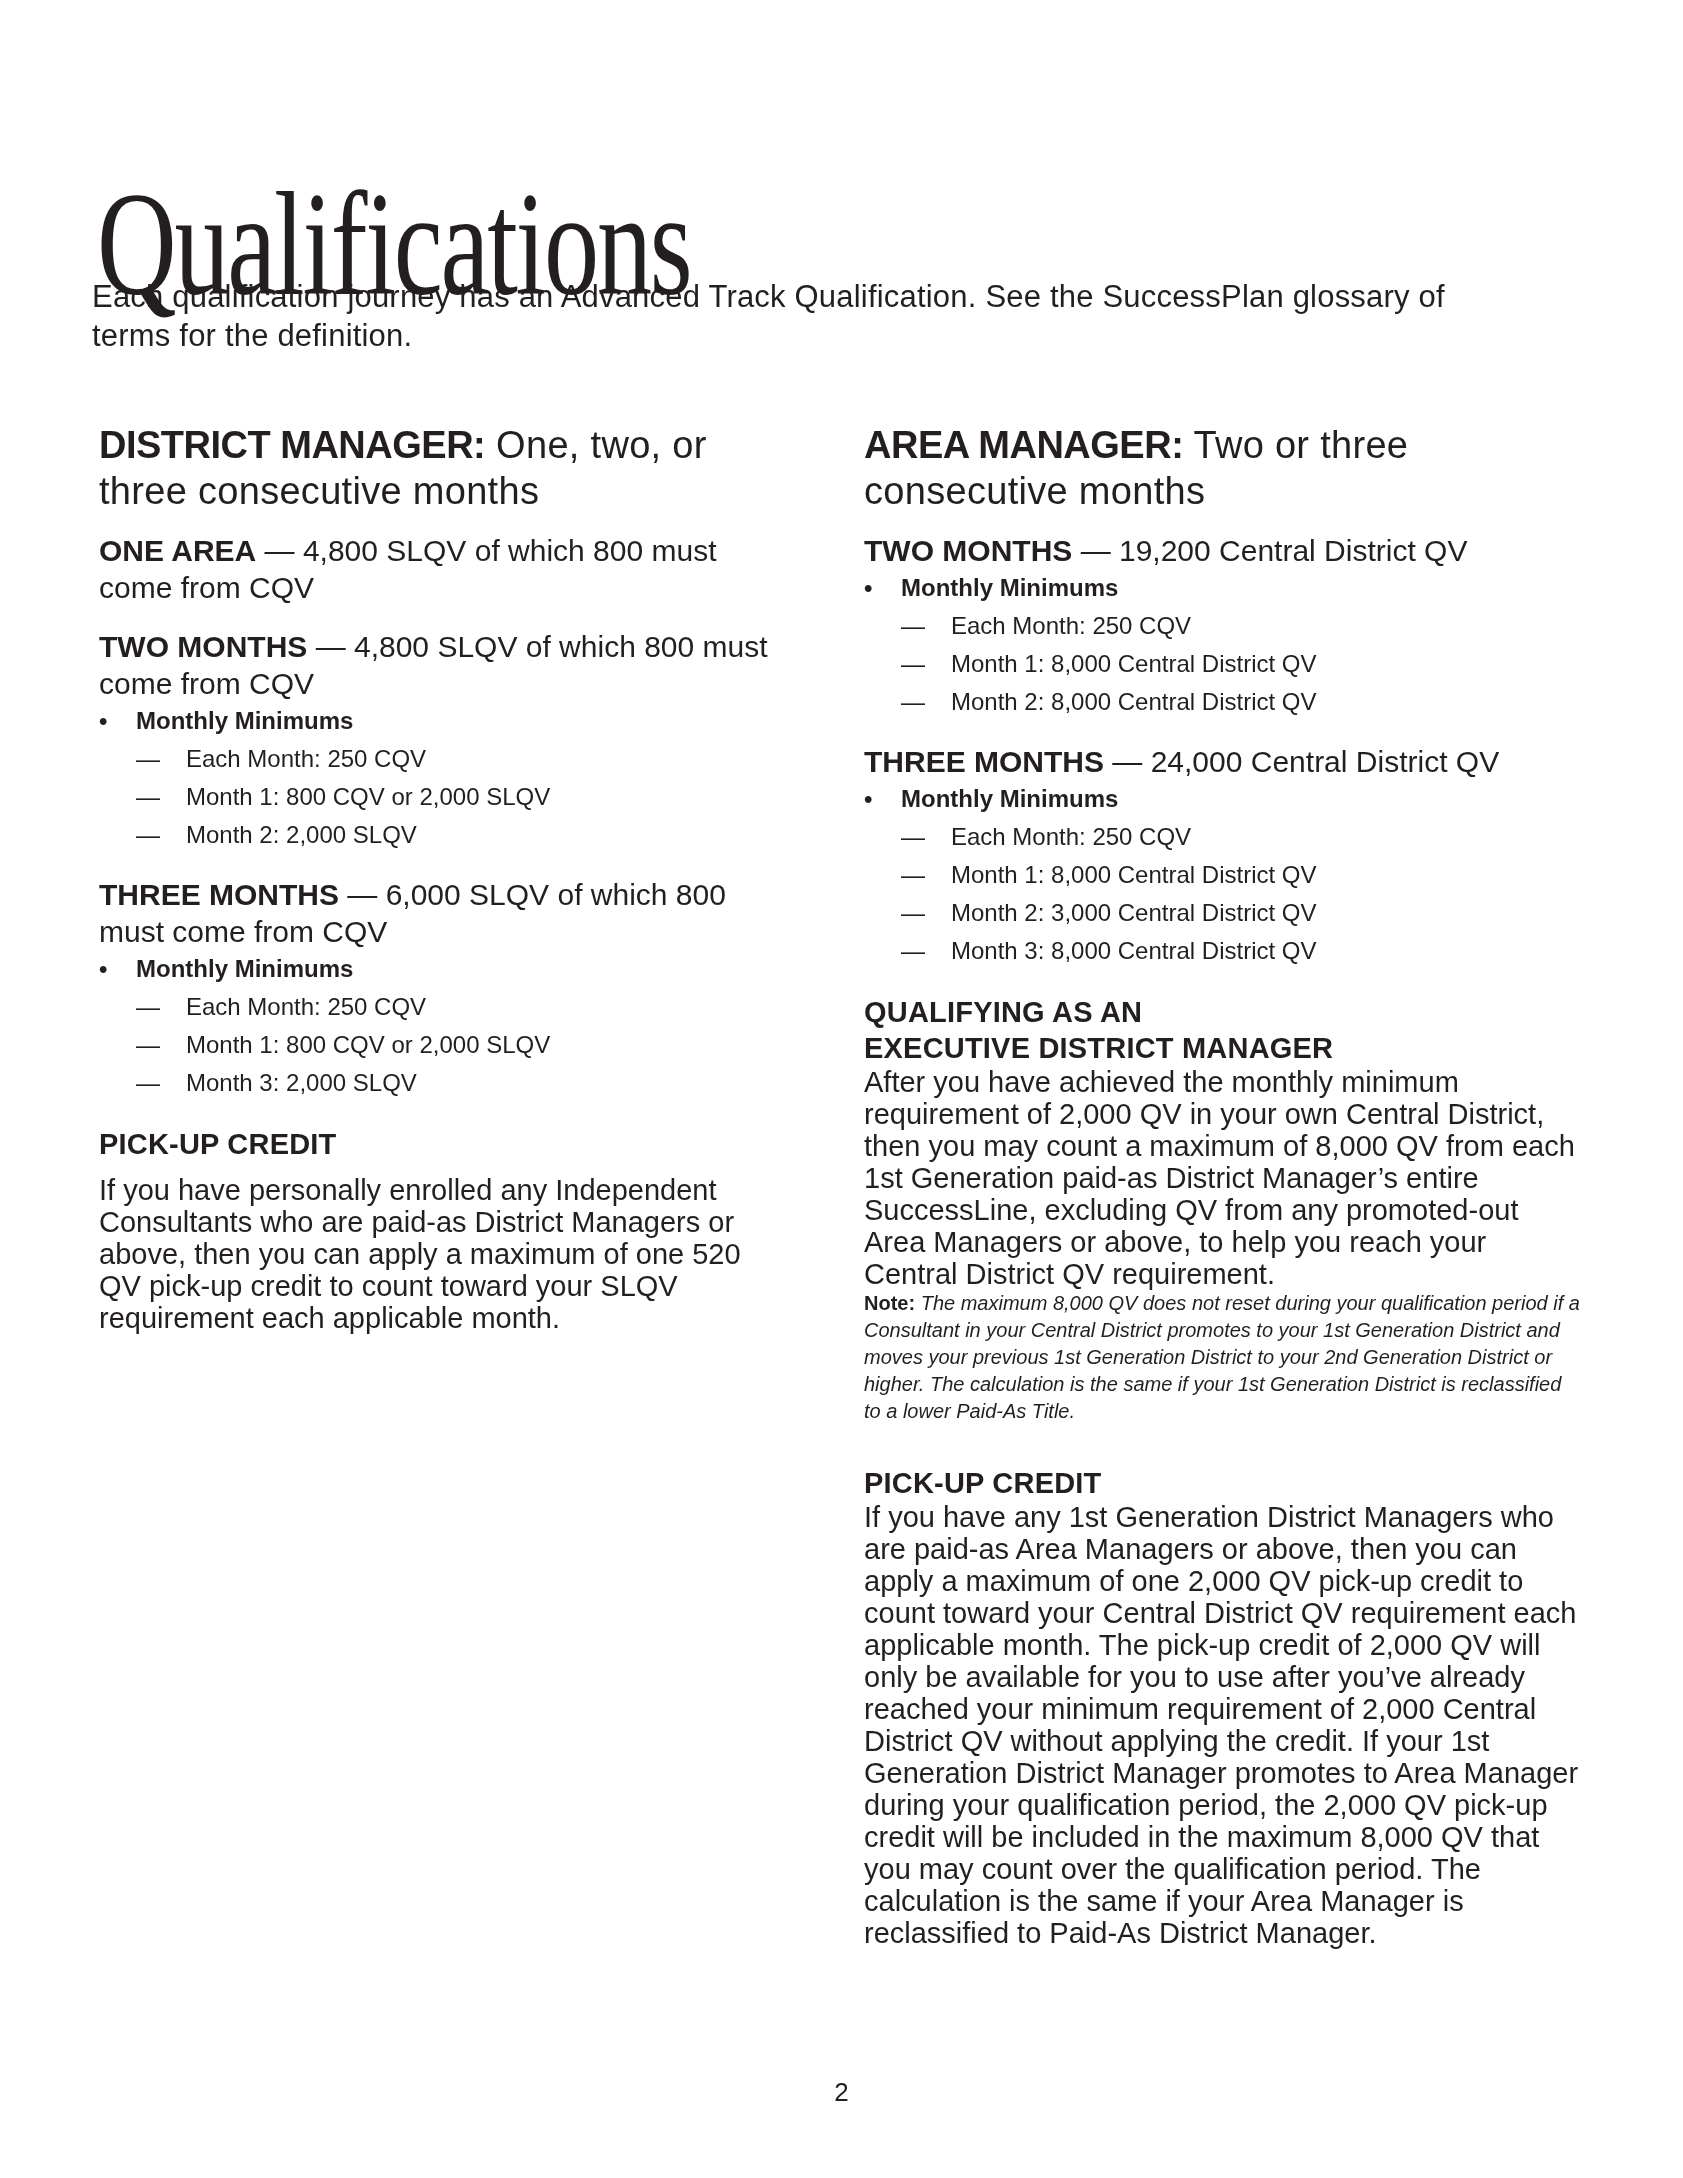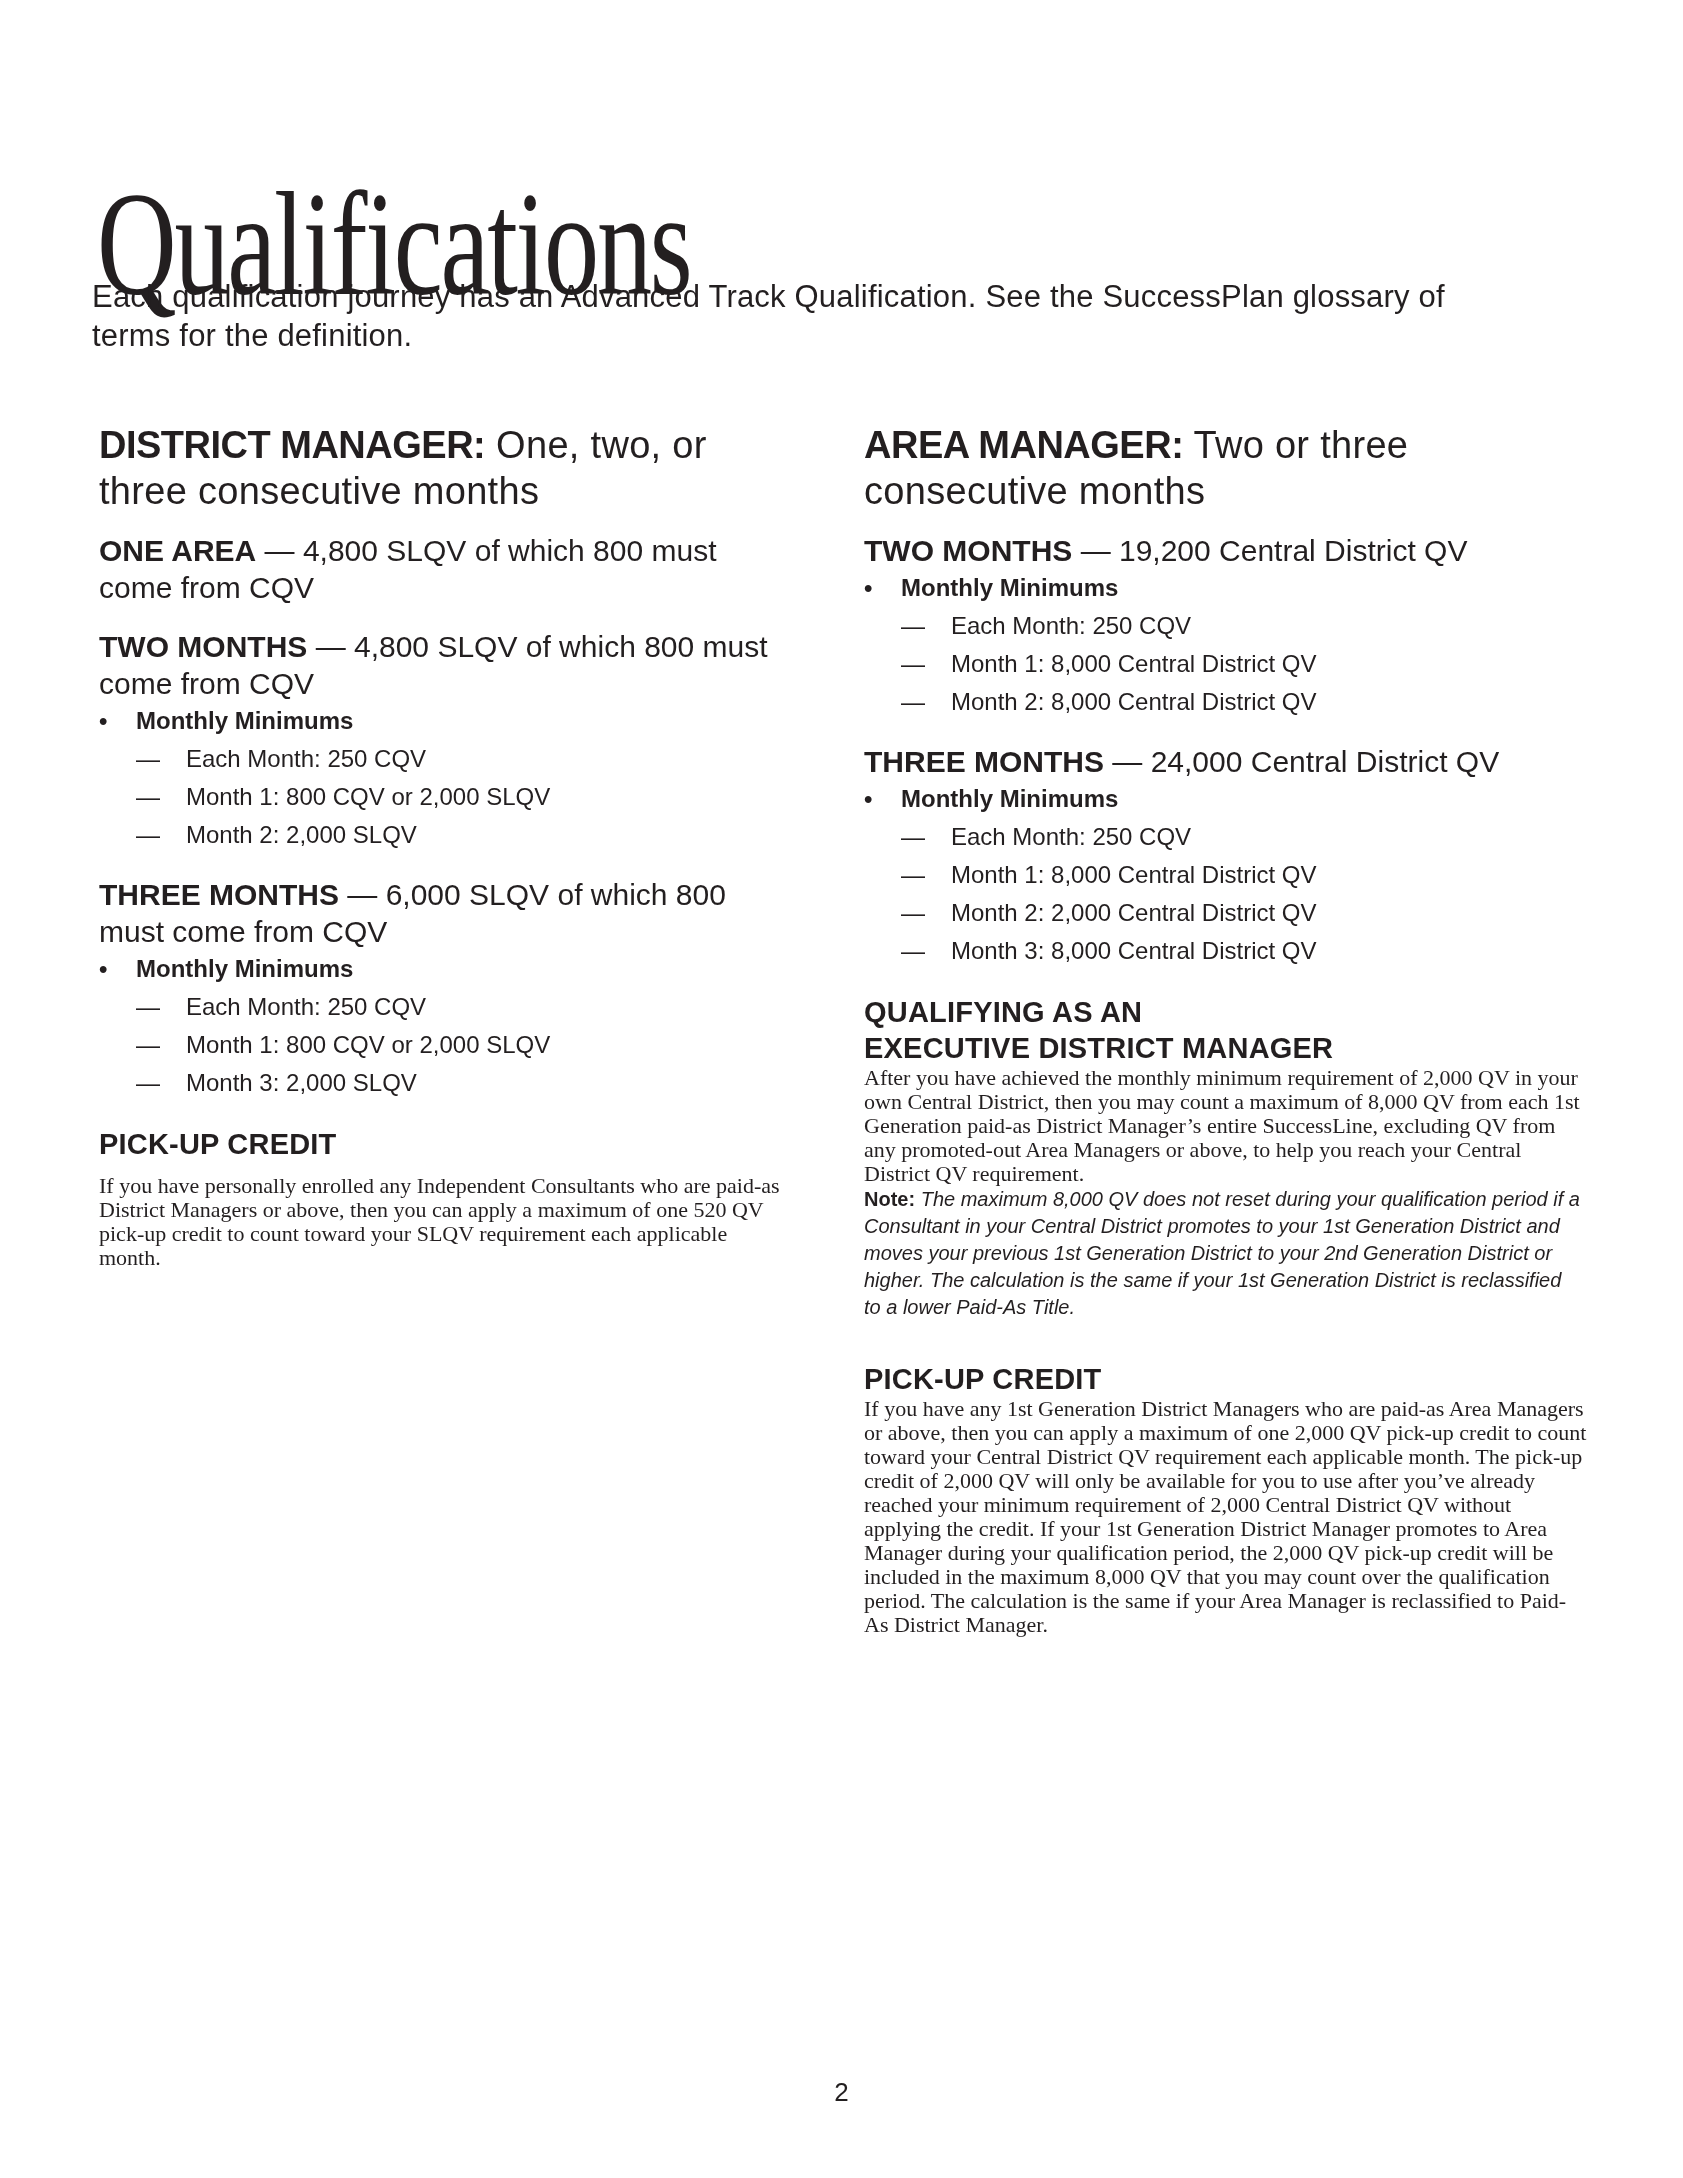--- a/index.html
+++ b/index.html
@@ -39,21 +39,21 @@
   .bullet-row { position: relative; padding-left: 37px; font-size: 24px; line-height: 38px; font-weight: 700; }
   .bullet-dot { position: absolute; left: 0; top: 0; font-weight: 700; }
   ul.dashes { list-style: none; margin: 0; padding: 0; }
   .dash-row { position: relative; padding-left: 87px; font-size: 24px; line-height: 38px; font-weight: 300; }
   .dash-glyph { position: absolute; left: 37px; top: 0; }
 
   .section-head {
     font-size: 29px; line-height: 36px; font-weight: 700; margin-top: 20px;
     letter-spacing: 0.2px;
   }
-  .body-text { font-size: 22px; line-height: 24px; font-weight: 300; font-family: Liberation Serif, serif; }
+  .body-text { font-size: 29px; line-height: 32px; font-weight: 300; }
   .note-text { font-size: 20px; line-height: 27px; font-style: italic; font-weight: 300; }
   .note-text b { font-style: normal; font-weight: 700; }
 
   .page-number {
     position: absolute; left: 0; width: 1683px; top: 2077px; text-align: center;
     font-size: 26px; font-weight: 300;
   }
 </style>
 </head>
 <body>
@@ -109,21 +109,21 @@
         </ul>
       </div>
       <div class="tier">
         <div class="tier-head" style="width: 723px;"><b>THREE MONTHS</b><span> — 24,000 Central District QV</span></div>
         <ul class="bullets">
           <li class="bullet-row"><span class="bullet-dot">•</span><span>Monthly Minimums</span></li>
         </ul>
         <ul class="dashes">
           <li class="dash-row"><span class="dash-glyph">—</span><span>Each Month: 250 CQV</span></li>
           <li class="dash-row"><span class="dash-glyph">—</span><span>Month 1: 8,000 Central District QV</span></li>
-          <li class="dash-row"><span class="dash-glyph">—</span><span>Month 2: 2,000 Central District QV</span></li>
+          <li class="dash-row"><span class="dash-glyph">—</span><span>Month 2: 3,000 Central District QV</span></li>
           <li class="dash-row"><span class="dash-glyph">—</span><span>Month 3: 8,000 Central District QV</span></li>
         </ul>
       </div>
     </div>
 
   <div class="section-head" style="margin-top:24px;">
     <div>QUALIFYING AS AN</div>
     <div>EXECUTIVE DISTRICT MANAGER</div>
   </div>
   <div class="body-text" style="width:718px;">After you have achieved the monthly minimum requirement of 2,000 QV in your own Central District, then you may count a maximum of 8,000 QV from each 1st Generation paid-as District Manager’s entire SuccessLine, excluding QV from any promoted-out Area Managers or above, to help you reach your Central District QV requirement.</div>

